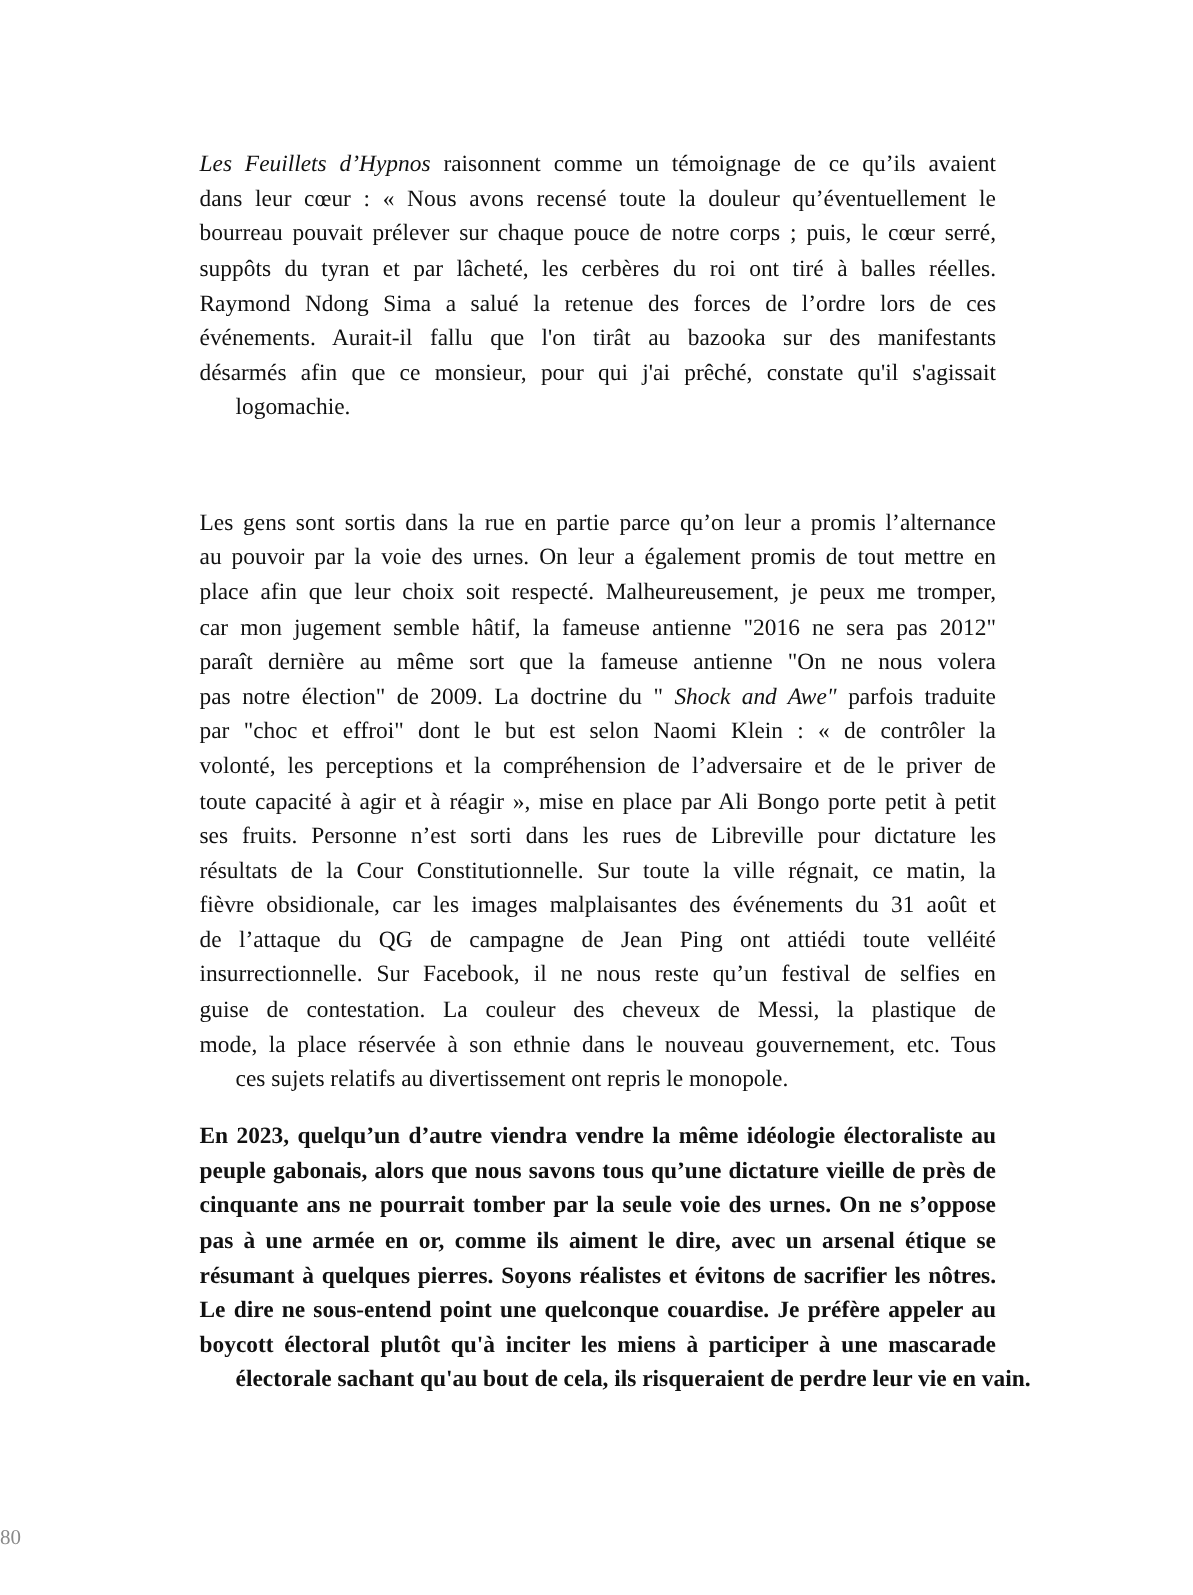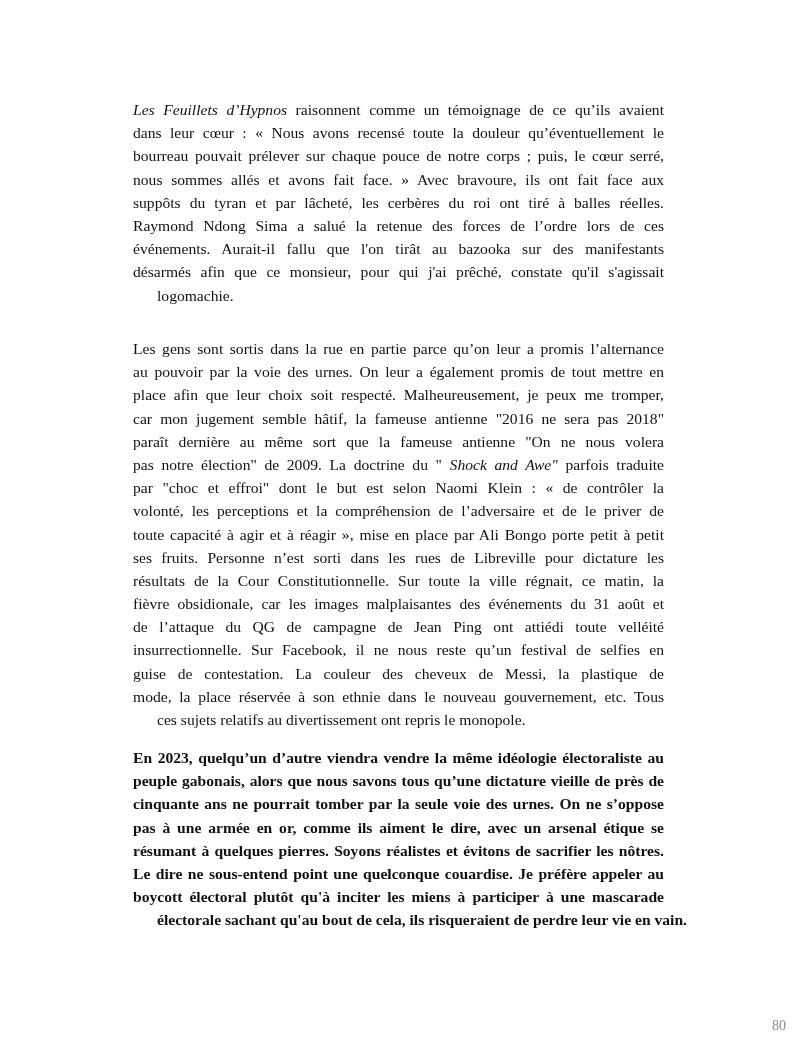--- a/index.html
+++ b/index.html
@@ -17,47 +17,46 @@
       display: block; height: 23.2px; line-height: 23.2px;
       text-align: justify; text-align-last: justify; white-space: nowrap;
     }
     .line.last { text-align-last: left; margin-left: 24px; }
     .line span.i { font-style: italic; }
     #p1 { top: 98px; }
     #p2 { top: 337px; }
     #p3 { top: 746px; font-weight: bold; }
     .page-number {
       position: absolute; left: 0; width: 786px; top: 1018px;
-      text-align: right;
+      text-align: left;
       font-family: "Liberation Serif", "DejaVu Serif", serif;
       font-size: 14px; color: #8a8a8a;
     }
   </style>
 </head>
 <body>
 
 <div class="page">
 
   <div class="text-block" id="p1">
     <span class="line"><span class="i">Les Feuillets d’Hypnos</span><span>  raisonnent comme un témoignage de ce qu’ils avaient</span></span>
     <span class="line">dans leur cœur : « Nous avons recensé toute la douleur qu’éventuellement le</span>
     <span class="line">bourreau pouvait prélever sur chaque pouce de notre corps ; puis, le cœur serré,</span>
-    <span class="line">nous sommes allés et avons fait face. » Avec bravoure, ils ont fait face aux</span>
     <span class="line">suppôts du tyran et par lâcheté, les cerbères du roi ont tiré à balles réelles.</span>
     <span class="line">Raymond Ndong Sima a salué la retenue des forces de l’ordre lors de ces</span>
     <span class="line">événements. Aurait-il fallu que l'on tirât au bazooka sur des manifestants</span>
     <span class="line">désarmés afin que ce monsieur, pour qui j'ai prêché, constate qu'il s'agissait</span>
     <span class="line last">logomachie.</span>
   </div>
 
   <div class="text-block" id="p2">
     <span class="line">Les gens sont sortis dans la rue en partie parce qu’on leur a promis l’alternance</span>
     <span class="line">au pouvoir par la voie des urnes. On leur a également promis de tout mettre en</span>
     <span class="line">place afin que leur choix soit respecté. Malheureusement, je peux me tromper,</span>
-    <span class="line">car mon jugement semble hâtif, la fameuse antienne "2016 ne sera pas 2018"</span>
+    <span class="line">car mon jugement semble hâtif, la fameuse antienne "2016 ne sera pas 2012"</span>
     <span class="line">paraît dernière au même sort que la fameuse antienne "On ne nous volera</span>
     <span class="line"><span>pas notre élection" de 2009. La doctrine du " </span><span class="i">Shock and Awe"</span><span>  parfois traduite</span></span>
     <span class="line">par "choc et effroi" dont le but est selon Naomi Klein : « de contrôler la</span>
     <span class="line">volonté, les perceptions et la compréhension de l’adversaire et de le priver de</span>
     <span class="line">toute capacité à agir et à réagir », mise en place par Ali Bongo porte petit à petit</span>
     <span class="line">ses fruits. Personne n’est sorti dans les rues de Libreville pour dictature les</span>
     <span class="line">résultats de la Cour Constitutionnelle. Sur toute la ville régnait, ce matin, la</span>
     <span class="line">fièvre obsidionale, car les images malplaisantes des événements du 31 août et</span>
     <span class="line">de l’attaque du QG de campagne de Jean Ping ont attiédi toute velléité</span>
     <span class="line">insurrectionnelle. Sur Facebook, il ne nous reste qu’un festival de selfies en</span>

